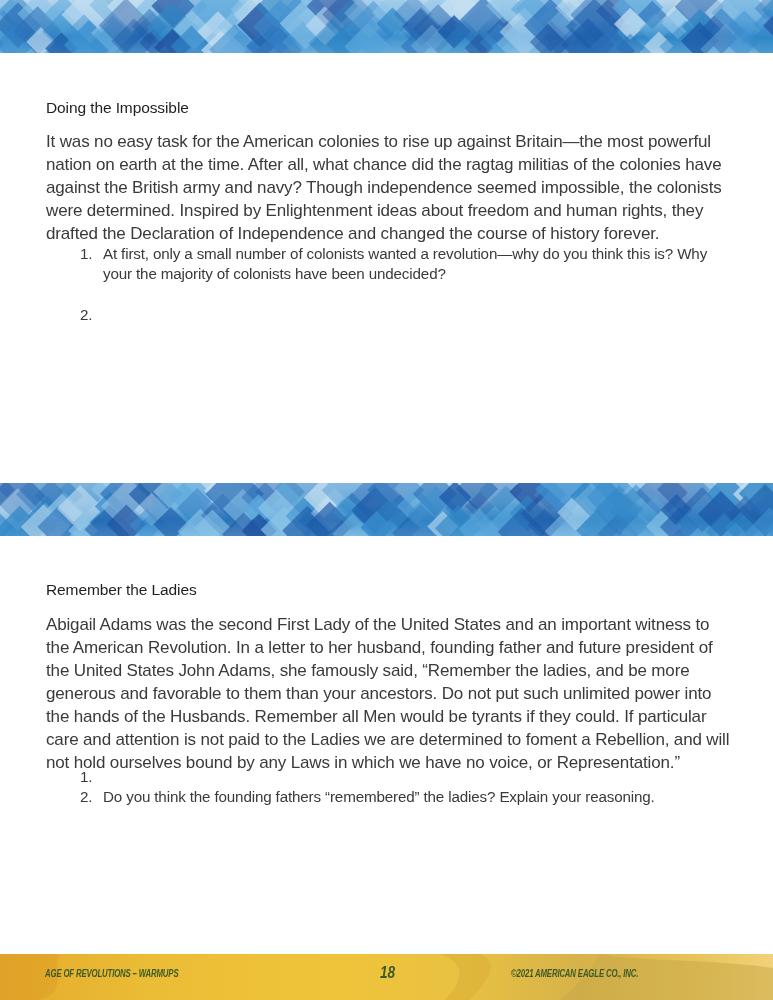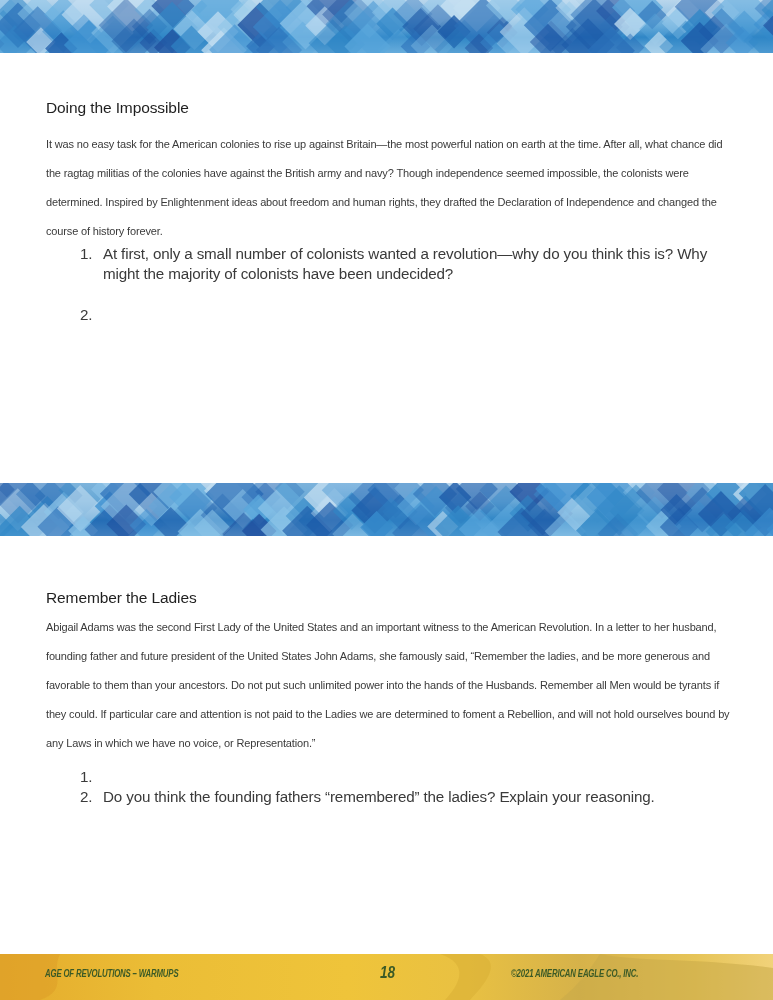--- a/index.html
+++ b/index.html
@@ -4,21 +4,21 @@
 <style>
   html, body { margin:0; padding:0; }
   body { width:773px; height:1000px; position:relative; background:#ffffff; overflow:hidden;
          font-family:"Liberation Sans", sans-serif; color:#2b2b2b; }
   .band { position:absolute; left:0; width:773px; height:53px; overflow:hidden;
           background: linear-gradient(180deg,#b9d6ec 0%, #8fc0e3 35%, #2f86c6 70%, #6fb0dd 100%); }
   .band svg { position:absolute; left:0; top:0; }
   .band.top { top:0; }
   .band.mid { top:483px; }
   .heading { position:absolute; left:46px; font-size:15.5px; font-weight:normal; color:#1f1f1f; letter-spacing:-0.1px; }
-  .para { position:absolute; left:46px; width:690px; font-size:11px; line-height:29px; color:#3a3a3a; letter-spacing:-0.15px; }
+  .para { position:absolute; left:46px; width:690px; font-size:17px; line-height:23px; color:#3a3a3a; letter-spacing:-0.15px; }
   .qlist { position:absolute; left:80px; width:640px; margin:0; padding:0; list-style:none; }
   .qlist li { position:relative; padding-left:23px; font-size:15.2px; line-height:20.2px; color:#3a3a3a; letter-spacing:-0.15px; }
   .qlist li .num { position:absolute; left:0; top:0; }
   .footer { position:absolute; left:0; top:954px; width:773px; height:46px;
             background: linear-gradient(90deg,#e4ab2c 0%, #ebbd36 20%, #efc43a 45%, #e9c142 60%, #d6b24a 75%, #e6c458 90%, #f1d27a 100%); overflow:hidden;font-style:italic; }
   .footer .map { position:absolute; left:0; top:0; }
   .ft { position:absolute; top:14px; font-family:"Liberation Sans", sans-serif; font-weight:bold; color:#3b5a26;
         font-size:10px; letter-spacing:-0.2px; transform:scaleX(0.78); transform-origin:left center; white-space:nowrap; }
   .ft.left { left:45px; }
   .ft.right { left:511px; }
@@ -146,21 +146,21 @@
         <polygon points="793.464146090535,30.44270404663923 810.5701817558299,47.548739711934154 793.464146090535,64.65477537722907 776.35811042524,47.548739711934154" fill="#c6e0f2" opacity="0.74"></polygon>
       </g>
   </svg>
 </div>
 
 <div class="heading" style="top:99px;">Doing the Impossible</div>
 <div class="para" style="top:130px;">It was no easy task for the American colonies to rise up against Britain—the most powerful nation on earth at the time. After all, what chance did the ragtag militias of the colonies have against the British army and navy? Though independence seemed impossible, the colonists were determined. Inspired by Enlightenment ideas about freedom and human rights, they drafted the Declaration of Independence and changed the course of history forever.</div>
 <ol class="qlist" style="top:244px;">
   <li style="margin-bottom:21px;">
     <span class="num">1.</span>
-    <span>At first, only a small number of colonists wanted a revolution—why do you think this is? Why might the majority of colonists have been undecided?</span>
+    <span>At first, only a small number of colonists wanted a revolution—why do you think this is? Why your the majority of colonists have been undecided?</span>
   </li>
   <li>
     <span class="num">2.</span>
   </li>
 </ol>
 
 <div class="band mid">
   <svg width="773" height="53">
     <g class="tri-group">
         <polygon points="-23.97525720164609,-3.9960305212620018 -8.878960905349794,11.100265775034295 -23.97525720164609,26.19656207133059 -39.07155349794239,11.100265775034295" fill="#2f86c6" opacity="0.48"></polygon>
@@ -274,21 +274,21 @@
         <polygon points="763.885853909465,-14.704363854595336 789.0191872427984,10.428969478737997 763.885853909465,35.56230281207133 738.7525205761317,10.428969478737997" fill="#2f86c6" opacity="0.80"></polygon>
         <polygon points="765.1114197530865,1.101577503429354 791.356207133059,27.346364883401918 765.1114197530865,53.59115226337448 738.8666323731139,27.346364883401918" fill="#1c5aa8" opacity="0.59"></polygon>
         <polygon points="769.7413065843622,24.40288923182442 795.4638031550069,50.12538580246914 769.7413065843622,75.84788237311386 744.0188100137175,50.12538580246914" fill="#3b8fd0" opacity="0.61"></polygon>
         <polygon points="793.590329218107,-4.744873113854595 808.3172839506173,9.982081618655693 793.590329218107,24.70903635116598 778.8633744855966,9.982081618655693" fill="#8cc4e8" opacity="0.51"></polygon>
         <polygon points="792.6955246913581,15.047179355281207 808.5215877914952,30.87324245541838 792.6955246913581,46.699305555555554 776.8694615912209,30.87324245541838" fill="#2f86c6" opacity="0.67"></polygon>
         <polygon points="792.6494855967078,20.50126886145405 818.7557270233195,46.607510288065846 792.6494855967078,72.71375171467764 766.543244170096,46.607510288065846" fill="#3b8fd0" opacity="0.61"></polygon>
       </g>
   </svg>
 </div>
 
-<div class="heading" style="top:581px;margin-top:8px;">Remember the Ladies</div>
+<div class="heading" style="top:581px;">Remember the Ladies</div>
 <div class="para" style="top:613px;">Abigail Adams was the second First Lady of the United States and an important witness to the American Revolution. In a letter to her husband, founding father and future president of the United States John Adams, she famously said, “Remember the ladies, and be more generous and favorable to them than your ancestors. Do not put such unlimited power into the hands of the Husbands. Remember all Men would be tyrants if they could. If particular care and attention is not paid to the Ladies we are determined to foment a Rebellion, and will not hold ourselves bound by any Laws in which we have no voice, or Representation.”</div>
 <ol class="qlist" style="top:767px;">
   <li style="margin-bottom:20px;">
     <span class="num">1.</span>
   </li>
   <li>
     <span class="num">2.</span>
     <span>Do you think the founding fathers “remembered” the ladies? Explain your reasoning.</span>
   </li>
 </ol>

